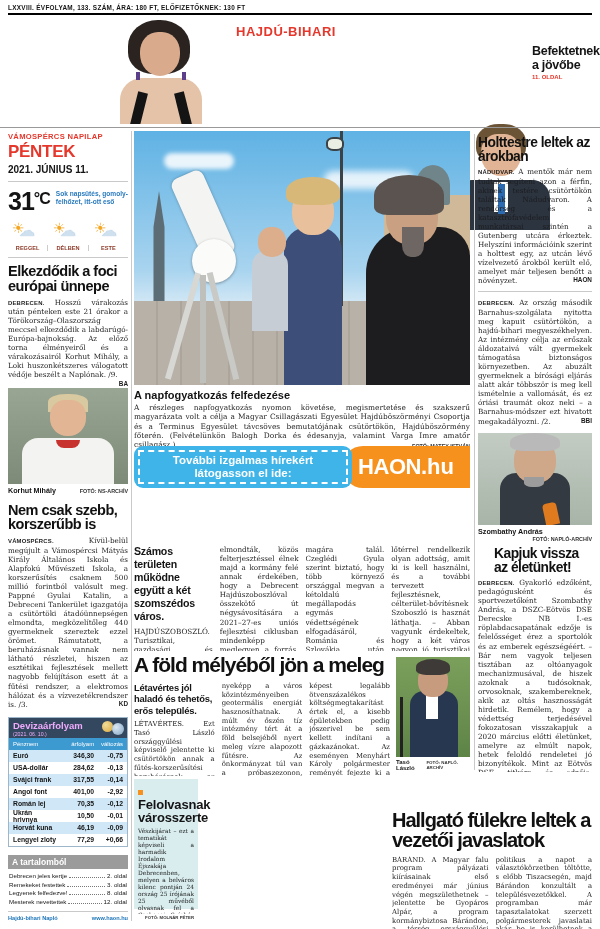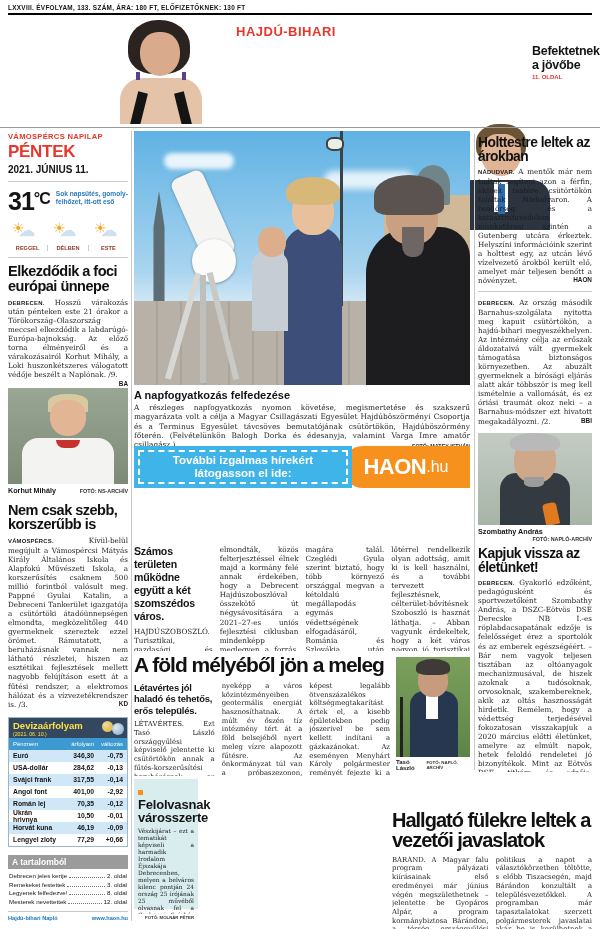--- a/index.html
+++ b/index.html
@@ -39,28 +39,28 @@
   .tocrow .dots{flex:1;border-bottom:1px dotted #777;margin:0 2px 1px 2px;}
   .weather-times{display:flex;font-family:"Liberation Sans",sans-serif;font-weight:bold;
                  font-size:5.6px;color:#8d3a28;}
   .weather-times span{flex:1;text-align:center;border-right:1px solid #ccc;}
   .weather-times span:last-child{border-right:none;}
   .wicon{position:relative;display:inline-block;width:32px;height:20px;}
   .wicon .sun{position:absolute;left:1px;top:-2px;color:#f5a623;font-size:14px;}
   .wicon .cloud{position:absolute;left:8px;top:-1px;color:#cfe0ef;font-size:16px;text-shadow:0 0 1px #8fb3cf;}
   
   .banner{display:flex;height:42px;}
-  .banner-blue{flex:1;background:#3eb4e8;position:relative;display:flex;align-items:center;justify-content:center;}
+  .banner-blue{flex:1;background:#3eb4e8;position:relative;display:flex;align-items:center;justify-content:center;border-radius:9px;}
   .banner-blue::before{content:"";position:absolute;inset:4px;border:2px dashed #fff;}
   .banner-text{color:#fff;font-family:"Liberation Sans",sans-serif;font-weight:bold;font-size:11.5px;
                text-align:center;line-height:1.15;width:200px;position:relative;}
   .banner-orange{width:128px;background:#f6911e;border-top-left-radius:24px;border-bottom-left-radius:24px;
                  margin-left:-10px;display:flex;align-items:center;justify-content:center;}
   .haon{color:#fff;font-family:"Liberation Sans",sans-serif;font-weight:bold;font-size:22px;letter-spacing:-0.5px;}
-  .haon-suffix{color:#fff;font-family:"Liberation Sans",sans-serif;font-weight:normal;font-size:16px;}
+  .haon-suffix{color:#fff;font-family:"Liberation Sans",sans-serif;font-weight:bold;font-size:22px;}
   .tealbox{background:#d9edef;padding:5px 4px;}
   .bullet{display:inline-block;width:5px;height:5px;background:#f6911e;margin-right:2px;}
 </style>
 </head>
 <body>
 
 <div class="page">
 
   <div class="abs issue" style="left:8px;top:4px;right:8px;border-bottom:2px solid #000;padding-bottom:2px;">LXXVIII. ÉVFOLYAM, 133. SZÁM, ÁRA: 180 FT, ELŐFIZETŐKNEK: 130 FT</div>
 
@@ -156,21 +156,21 @@
     <div style="margin-top:8px;">
       <div class="hl" style="font-size:14.5px;">Nem csak szebb, korszerűbb is</div>
       <div class="bt" style="margin-top:4px;">
         <span class="sc">VÁMOSPÉRCS.</span>
         <span>Kívül-belül megújult a Vámospércsi Mátyás Király Általános Iskola és Alapfokú Művészeti Iskola, a korszerűsítés csaknem 500 millió forintból valósult meg. Pappné Gyulai Katalin, a Debreceni Tankerület igazgatója a csütörtöki átadóünnepségen elmondta, megközelítőleg 440 gyermeknek szereztek ezzel örömet. Rámutatott, a beruházásnak vannak nem látható részletei, hiszen az esztétikai fejlesztések mellett nagyobb felújításon esett át a fűtési rendszer, a elektromos hálózat és a vízvezetékrendszer is. /3.</span>
         <span class="sig">KD</span>
       </div>
     </div>
 
     <div style="margin-top:8px;border:1px solid #9db6c9;">
-      <div style="position:relative;background:#33475e;color:#fde047;padding:2px 4px 2px 4px;height:16px;">
+      <div style="position:relative;background:#33475e;color:#f0abfc;padding:2px 4px 2px 4px;height:16px;">
         <div class="sans" style="font-weight:bold;font-size:9.5px;">Devizaárfolyam</div>
         <div class="sans" style="font-size:5.2px;">(2021. 06. 10.)</div>
         <span class="shape" style="right:14px;top:3px;width:11px;height:11px;border-radius:50%;background:radial-gradient(circle at 35% 35%,#f2dd9a,#d9a83c);"></span>
         <span class="shape" style="right:3px;top:5px;width:12px;height:12px;border-radius:50%;background:radial-gradient(circle at 35% 35%,#dce9f2,#7fa3c4);"></span>
       </div>
       <div class="fxrow" style="background:#3d9ad1;color:#fff;font-weight:normal;font-size:6px;">
         <span>Pénznem</span>
         <span>árfolyam</span>
         <span>változás</span>
       </div>
@@ -383,21 +383,21 @@
       <div class="shape" style="left:32px;top:0;width:50px;height:18px;background:#b9b9b9;border-radius:50% 50% 30% 30%;"></div>
       <div class="shape" style="left:46px;top:44px;width:20px;height:10px;background:#9c9c9c;border-radius:0 0 40% 40%;"></div>
       <div class="shape" style="left:66px;top:70px;width:14px;height:22px;background:#e07a1f;border-radius:4px 4px 0 0;transform:rotate(-12deg);"></div>
     </div>
     <div style="margin-top:2px;">
       <div class="capname">Szombathy András</div>
       <div class="credit" style="text-align:right;">FOTÓ: NAPLÓ-ARCHÍV</div>
     </div>
 
     <div style="margin-top:5px;">
-      <div class="hl" style="font-size:13.8px;">Kapjuk vissza az életünket!</div>
+      <div class="hl" style="font-size:13.8px;margin-left:16px;">Kapjuk vissza az életünket!</div>
       <div class="bt" style="margin-top:3px;">
         <span class="sc">DEBRECEN.</span>
         <span>Gyakorló edzőként, pedagógusként és sportvezetőként Szombathy András, a DSZC-Eötvös DSE Derecske NB I.-es röplabdacsapatának edzője is felelősséget érez a sportolók és az emberek egészségéért. – Bár nem vagyok teljesen tisztában az oltóanyagok mechanizmusával, de hiszek azoknak a tudósoknak, orvosoknak, szakembereknek, akik az oltás hasznosságát hirdetik. Remélem, hogy a védettség terjedésével fokozatosan visszakapjuk a 2020 március előtti életünket, amelyre az elmúlt napok, hetek feloldó rendeletei jó bizonyítékok. Mint az Eötvös DSE titkára és edzője, jómagam is fontosnak tartom az egészséget, így beoltattam magam – nyilatkozta a szakember.</span>
         
       </div>
     </div>
   </div>
 
 </div>
 

